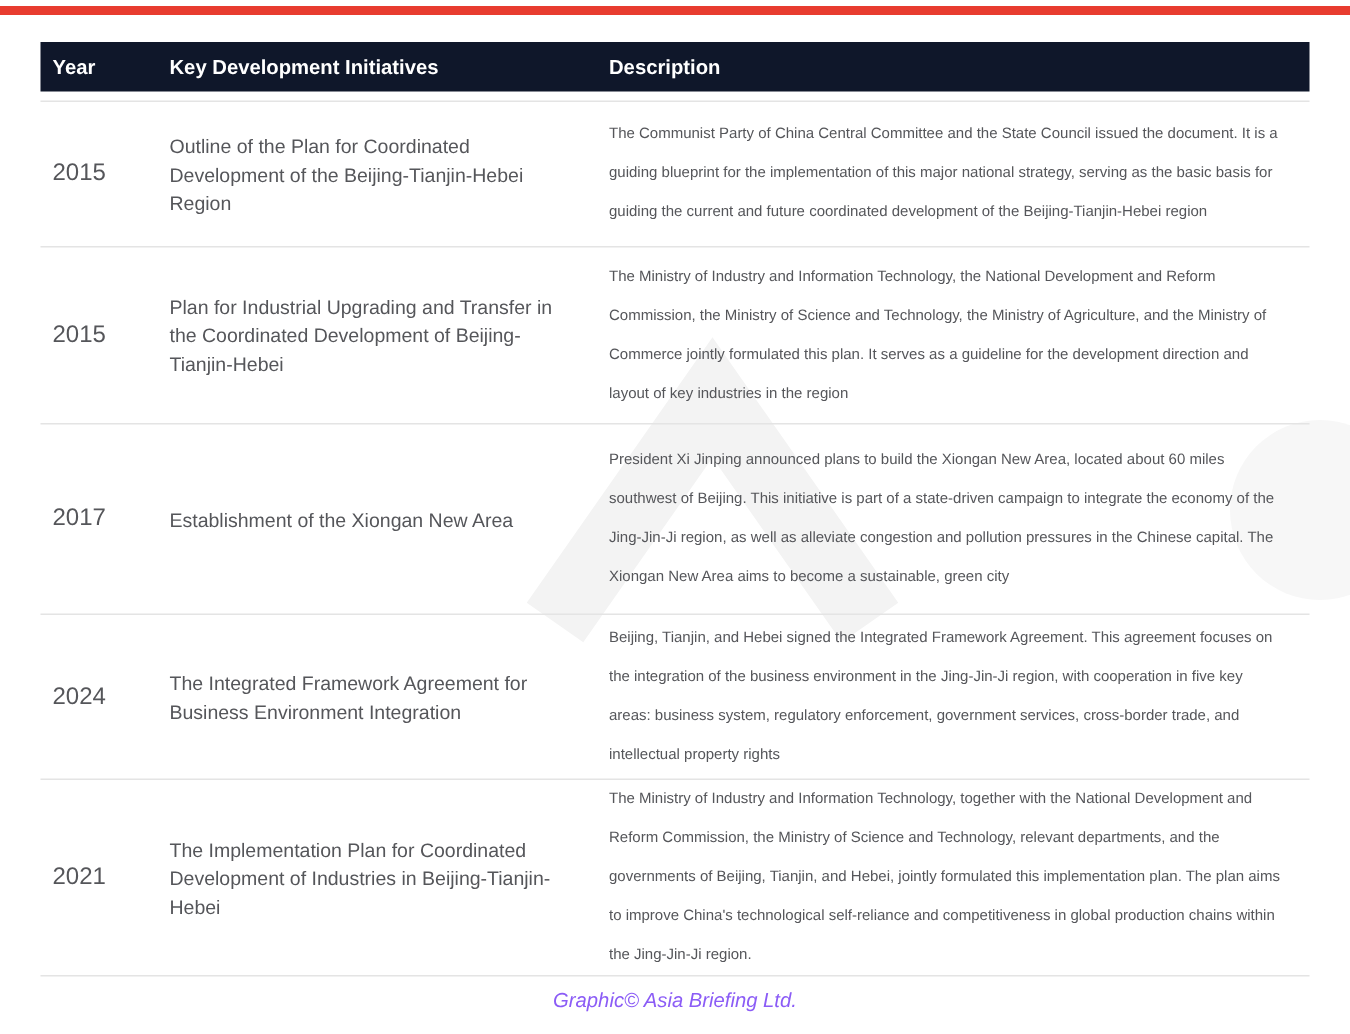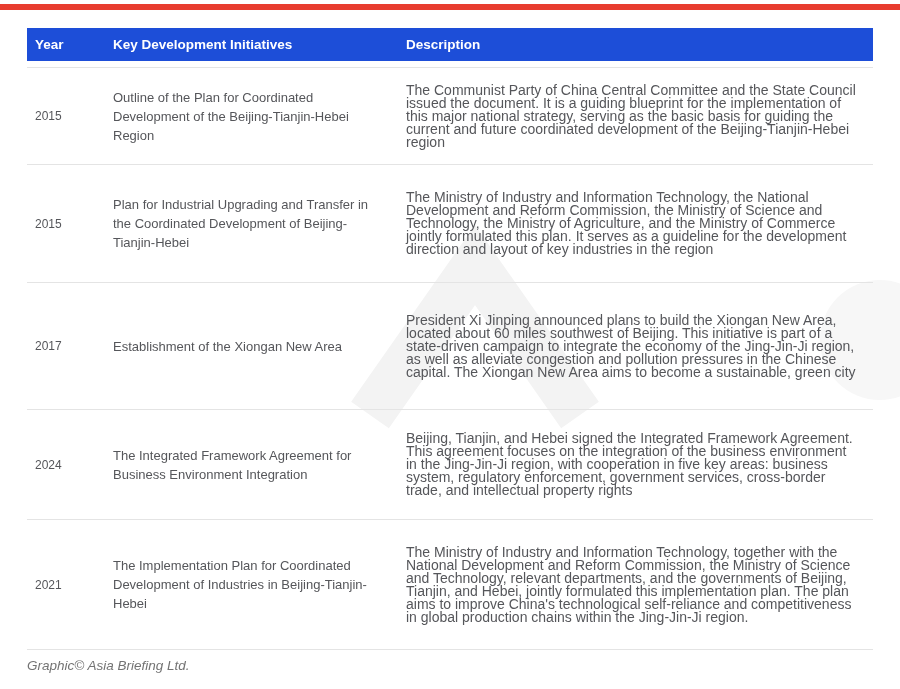--- a/index.html
+++ b/index.html
@@ -38,21 +38,21 @@
   .tablewrap {
     position: absolute;
     left: 27px; top: 28px;
     width: 846px;
     z-index: 1;
   }
   .thead {
     display: flex;
     align-items: center;
     height: 33px;
-    background: #1d4ed8;
+    background: #0f172a;
     color: #ffffff;
     font-weight: bold;
     font-size: 13.5px;
   }
   .col-year  { width: 86px;  padding-left: 8px;  box-sizing: border-box; flex-shrink: 0; }
   .col-init  { width: 293px; padding-right: 20px; box-sizing: border-box; flex-shrink: 0; }
   .col-desc  { flex: 1; padding-right: 16px; box-sizing: border-box; }
   .tbody {
     margin-top: 6px;
     border-top: 1px solid #e4e4e4;
@@ -62,29 +62,29 @@
     align-items: center;
     border-bottom: 1px solid #e4e4e4;
     box-sizing: border-box;
     color: #55565a;
   }
   .trow:nth-child(1) { min-height: 97px; }
   .trow:nth-child(2) { min-height: 118px; }
   .trow:nth-child(3) { min-height: 127px; }
   .trow:nth-child(4) { min-height: 110px; }
   .trow:nth-child(5) { min-height: 130px; }
-  .year-cell { font-size: 12px; }
+  .year-cell { font-size: 16px; }
   .init-cell { font-size: 13px; line-height: 19px; }
-  .desc-cell { font-size: 14px; line-height: 13px; }
+  .desc-cell { font-size: 10px; line-height: 26px; }
   .footer {
     margin-top: 8px;
-    text-align: left;
+    text-align: center;
     font-size: 13.5px;
     font-style: italic;
-    color: #737373;
+    color: #8b5cf6;
   }
 </style>
 </head>
 <body>
 
 <div class="page">
 
   <div class="top-strip"></div>
 
   <svg class="watermark" width="260" height="220" viewBox="0 0 260 220">

